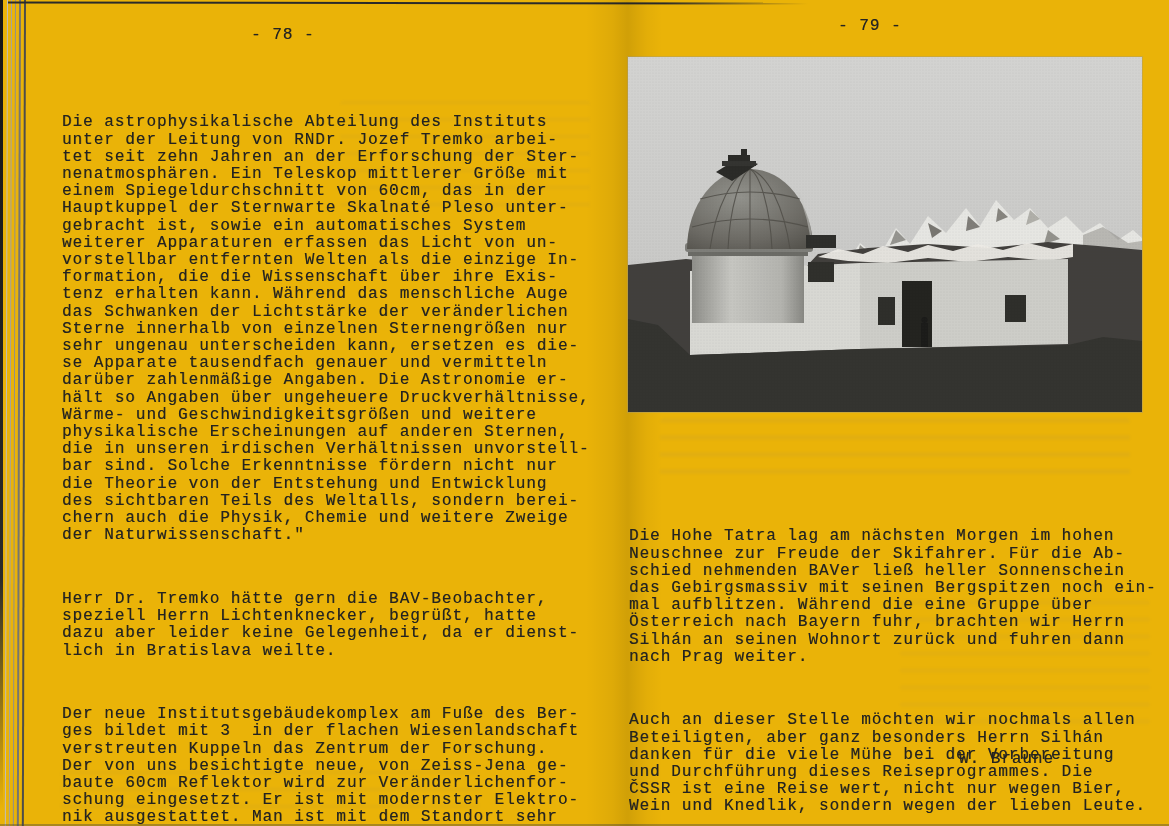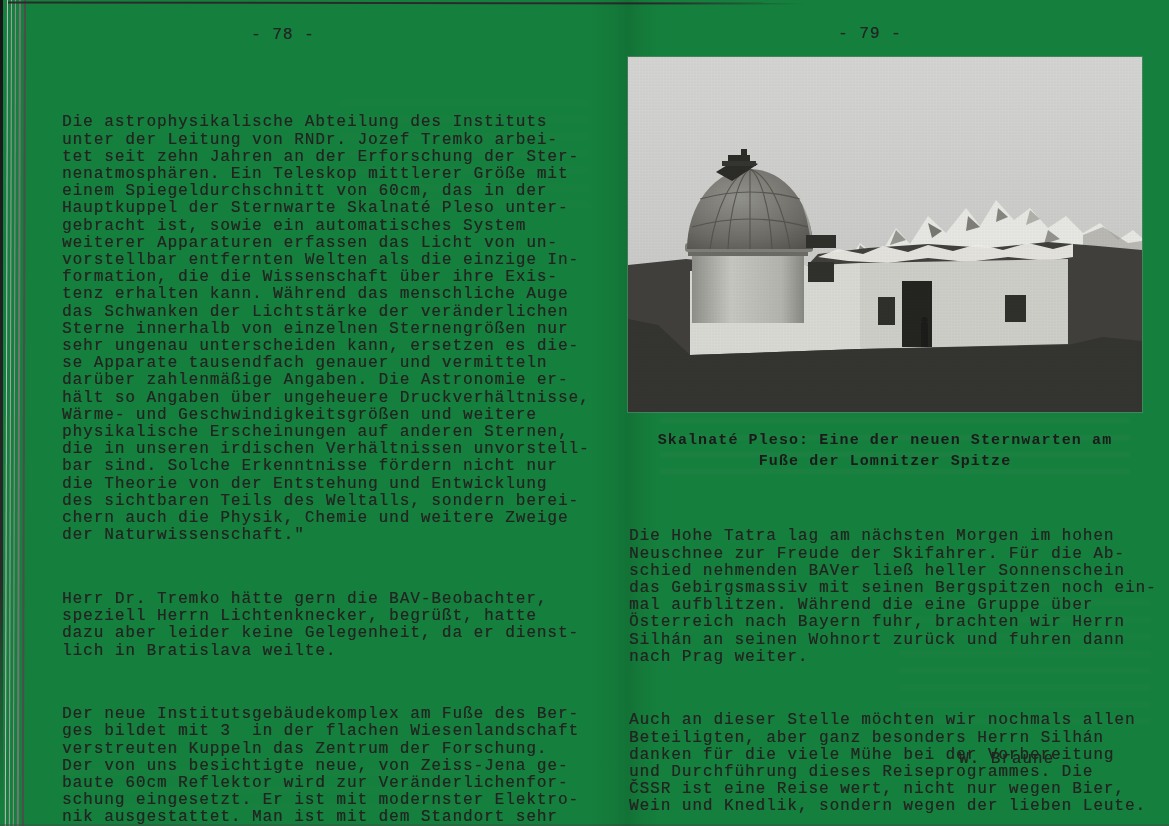--- a/index.html
+++ b/index.html
@@ -1,18 +1,18 @@
 <!DOCTYPE html>
 <html><head>
 <meta charset="utf-8">
 <style>
   html,body{margin:0;padding:0;background:#e8e8e6;}
   #scan{
     position:relative;width:1169px;height:826px;margin:0 auto;
-    background:#15803d;overflow:hidden;
+    background:#eab308;overflow:hidden;
     font-family:"Liberation Mono","DejaVu Sans Mono",monospace;
     color:#1e1e1e;
   }
   
   .spine-dark{position:absolute;left:0;top:0;width:3px;height:100%;
     background:linear-gradient(180deg,#151515 0%,#2a2a2a 70%,rgba(40,40,40,0) 98%);}
   .edge-line{position:absolute;top:0;height:100%;transform:rotate(.15deg);transform-origin:top;}
   .el1{left:7px;width:1px;background:#bdbdbb;}
   .el2{left:11px;width:1px;background:#a3a3a1;}
   .el3{left:15px;width:1px;background:#8f8f8d;}
@@ -56,21 +56,21 @@
   <div class="top-line"></div>
   <div class="bottom-line"></div>
   <div class="gutter"></div>
 
   <div class="ghost" style="left:660px;top:418px;width:470px;height:68px;"></div>
   <div class="ghost" style="left:900px;top:600px;width:250px;height:130px;opacity:.35;"></div>
   <div class="ghost" style="left:340px;top:100px;width:250px;height:110px;opacity:.3;"></div>
   <div class="ghost" style="left:60px;top:770px;width:420px;height:40px;opacity:.3;"></div>
 
   <div class="page-num" style="left:251px;top:26px;">- 78 -</div>
-  <div class="page-num" style="left:838px;top:25px;">- 79 -</div>
+  <div class="page-num" style="left:838px;top:17px;">- 79 -</div>
 
   <div id="left-text" class="body-text">
     <p class="para">Die astrophysikalische Abteilung des Instituts
 unter der Leitung von RNDr. Jozef Tremko arbei-
 tet seit zehn Jahren an der Erforschung der Ster-
 nenatmosphären. Ein Teleskop mittlerer Größe mit
 einem Spiegeldurchschnitt von 60cm, das in der
 Hauptkuppel der Sternwarte Skalnaté Pleso unter-
 gebracht ist, sowie ein automatisches System
 weiterer Apparaturen erfassen das Licht von un-
@@ -178,22 +178,20 @@
       <rect x="94" y="104" width="34" height="5" fill="#333330"></rect>
       <rect x="113" y="92" width="6" height="7" fill="#2a2a27"></rect>
       <rect x="178" y="178" width="30" height="13" fill="#2e2e2b"></rect>
     </g>
 
     <polygon fill="#33332f" points="0,262 30,268 62,298 232,292 440,288 475,280 514,284 514,355 0,355"></polygon>
 
     <rect x="0" y="0" width="514" height="355" fill="url(#halftone)" opacity=".13"></rect>
   </svg>
 
-  <div class="caption">Skalnaté Pleso: Eine der neuen Sternwarten am
-Fuße der Lomnitzer Spitze</div>
 
   <div id="right-text" class="body-text">
     <p class="para" style="">Die Hohe Tatra lag am nächsten Morgen im hohen
 Neuschnee zur Freude der Skifahrer. Für die Ab-
 schied nehmenden BAVer ließ heller Sonnenschein
 das Gebirgsmassiv mit seinen Bergspitzen noch ein-
 mal aufblitzen. Während die eine Gruppe über
 Österreich nach Bayern fuhr, brachten wir Herrn
 Silhán an seinen Wohnort zurück und fuhren dann
 nach Prag weiter.</p>

